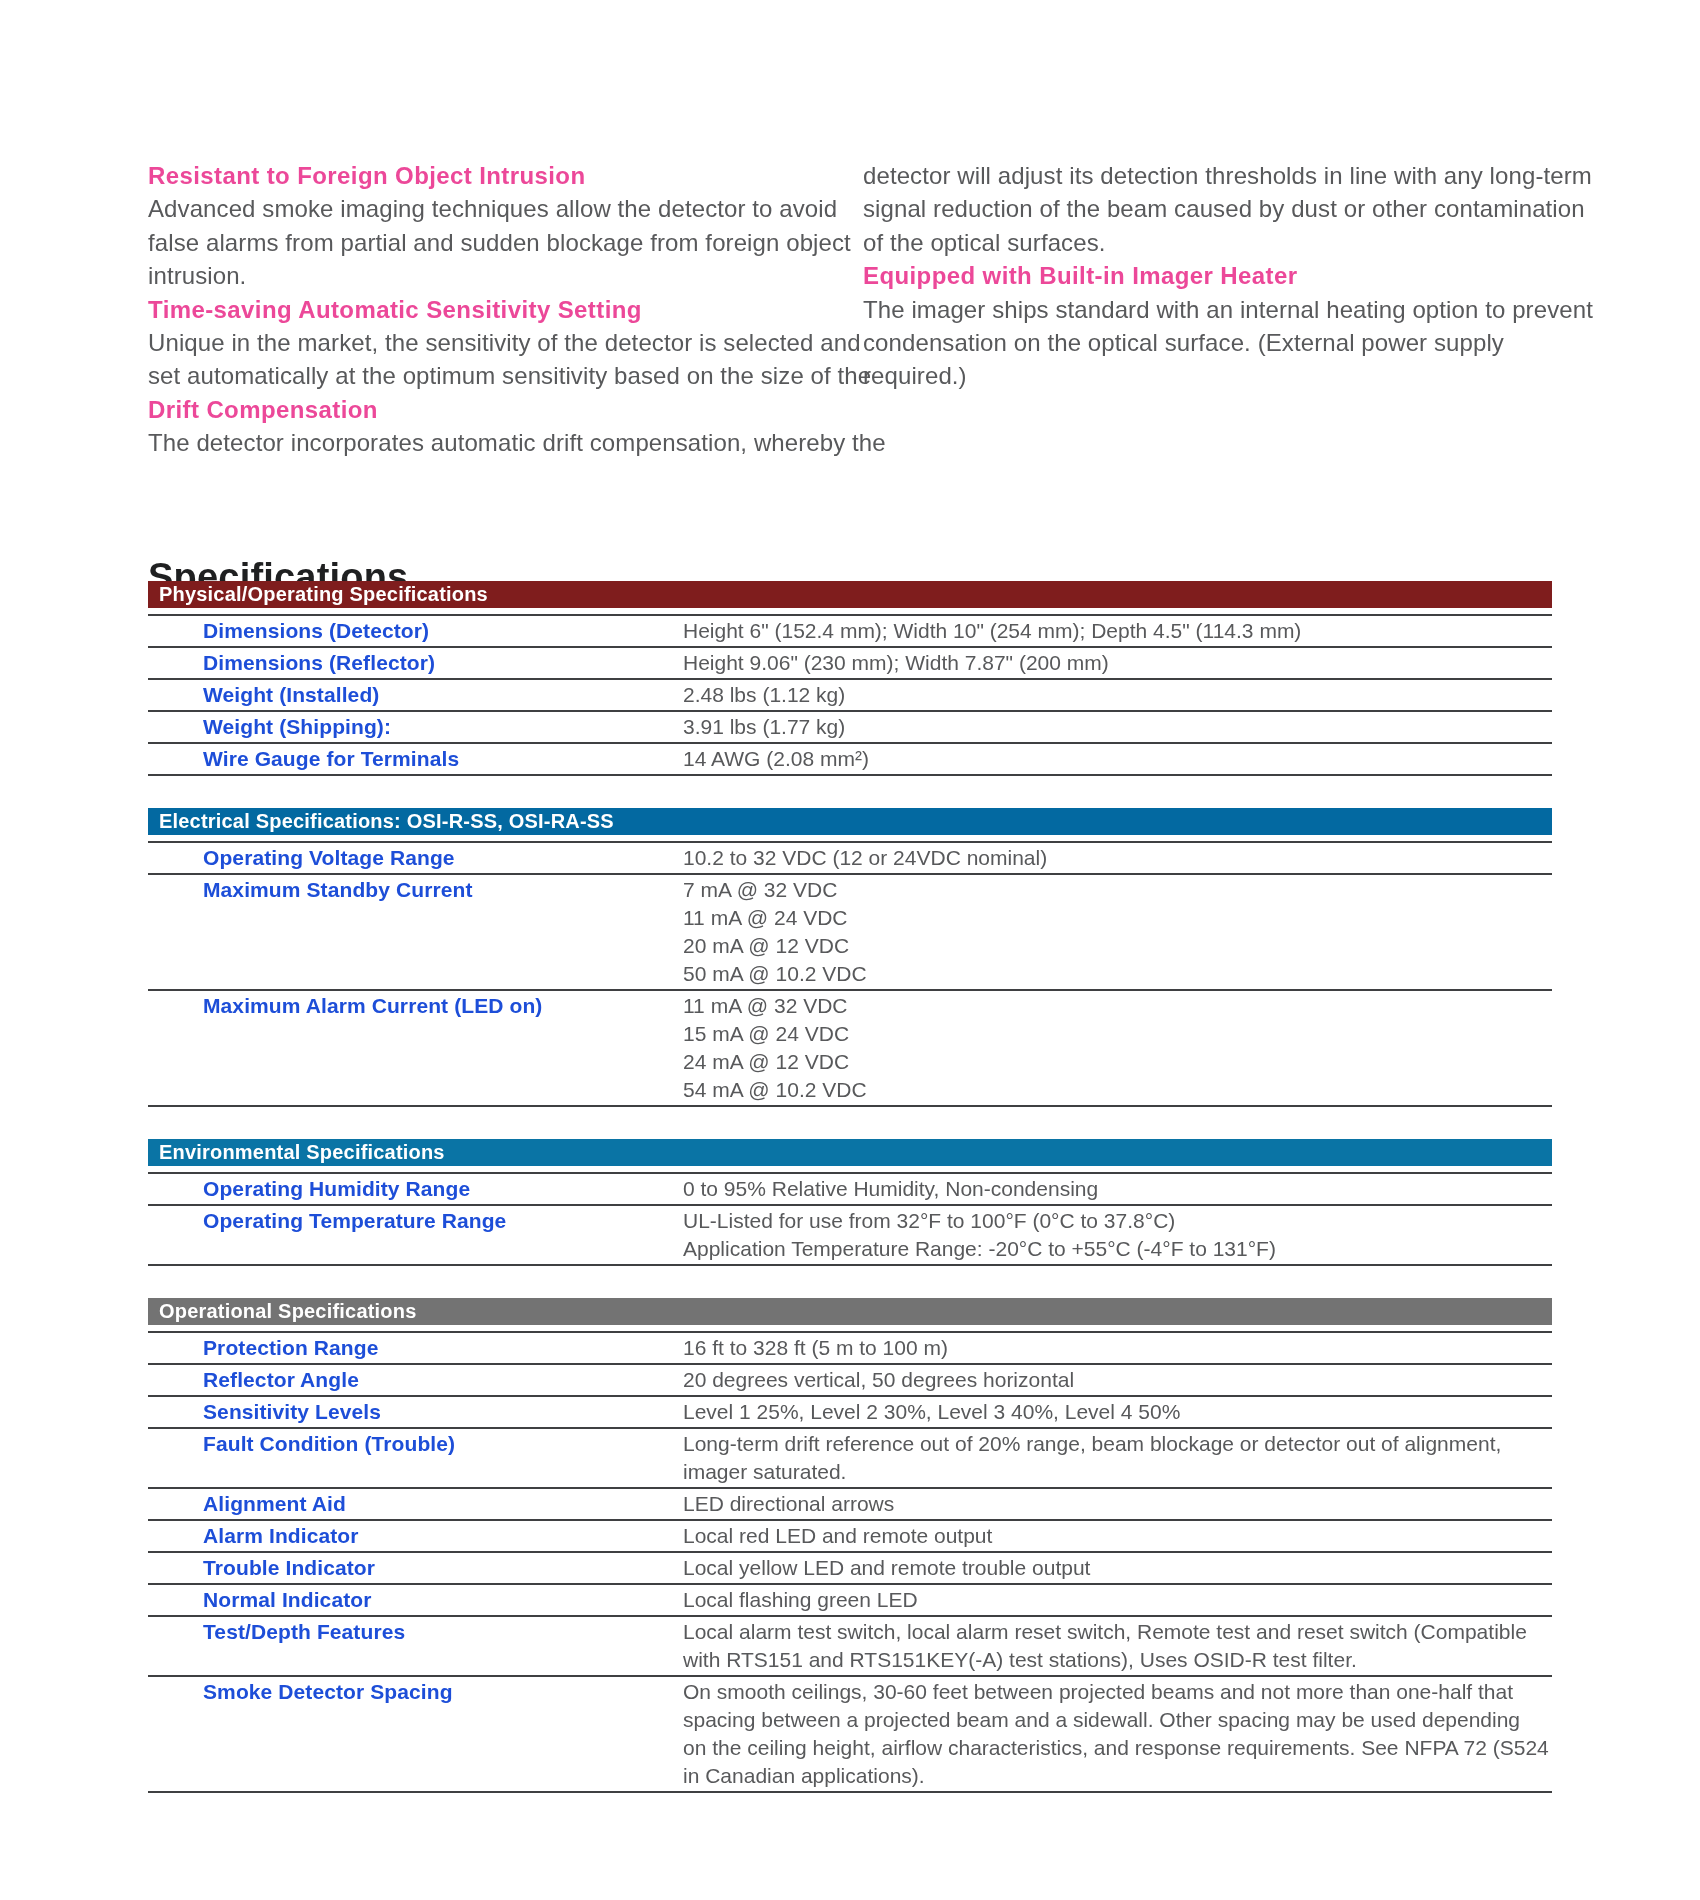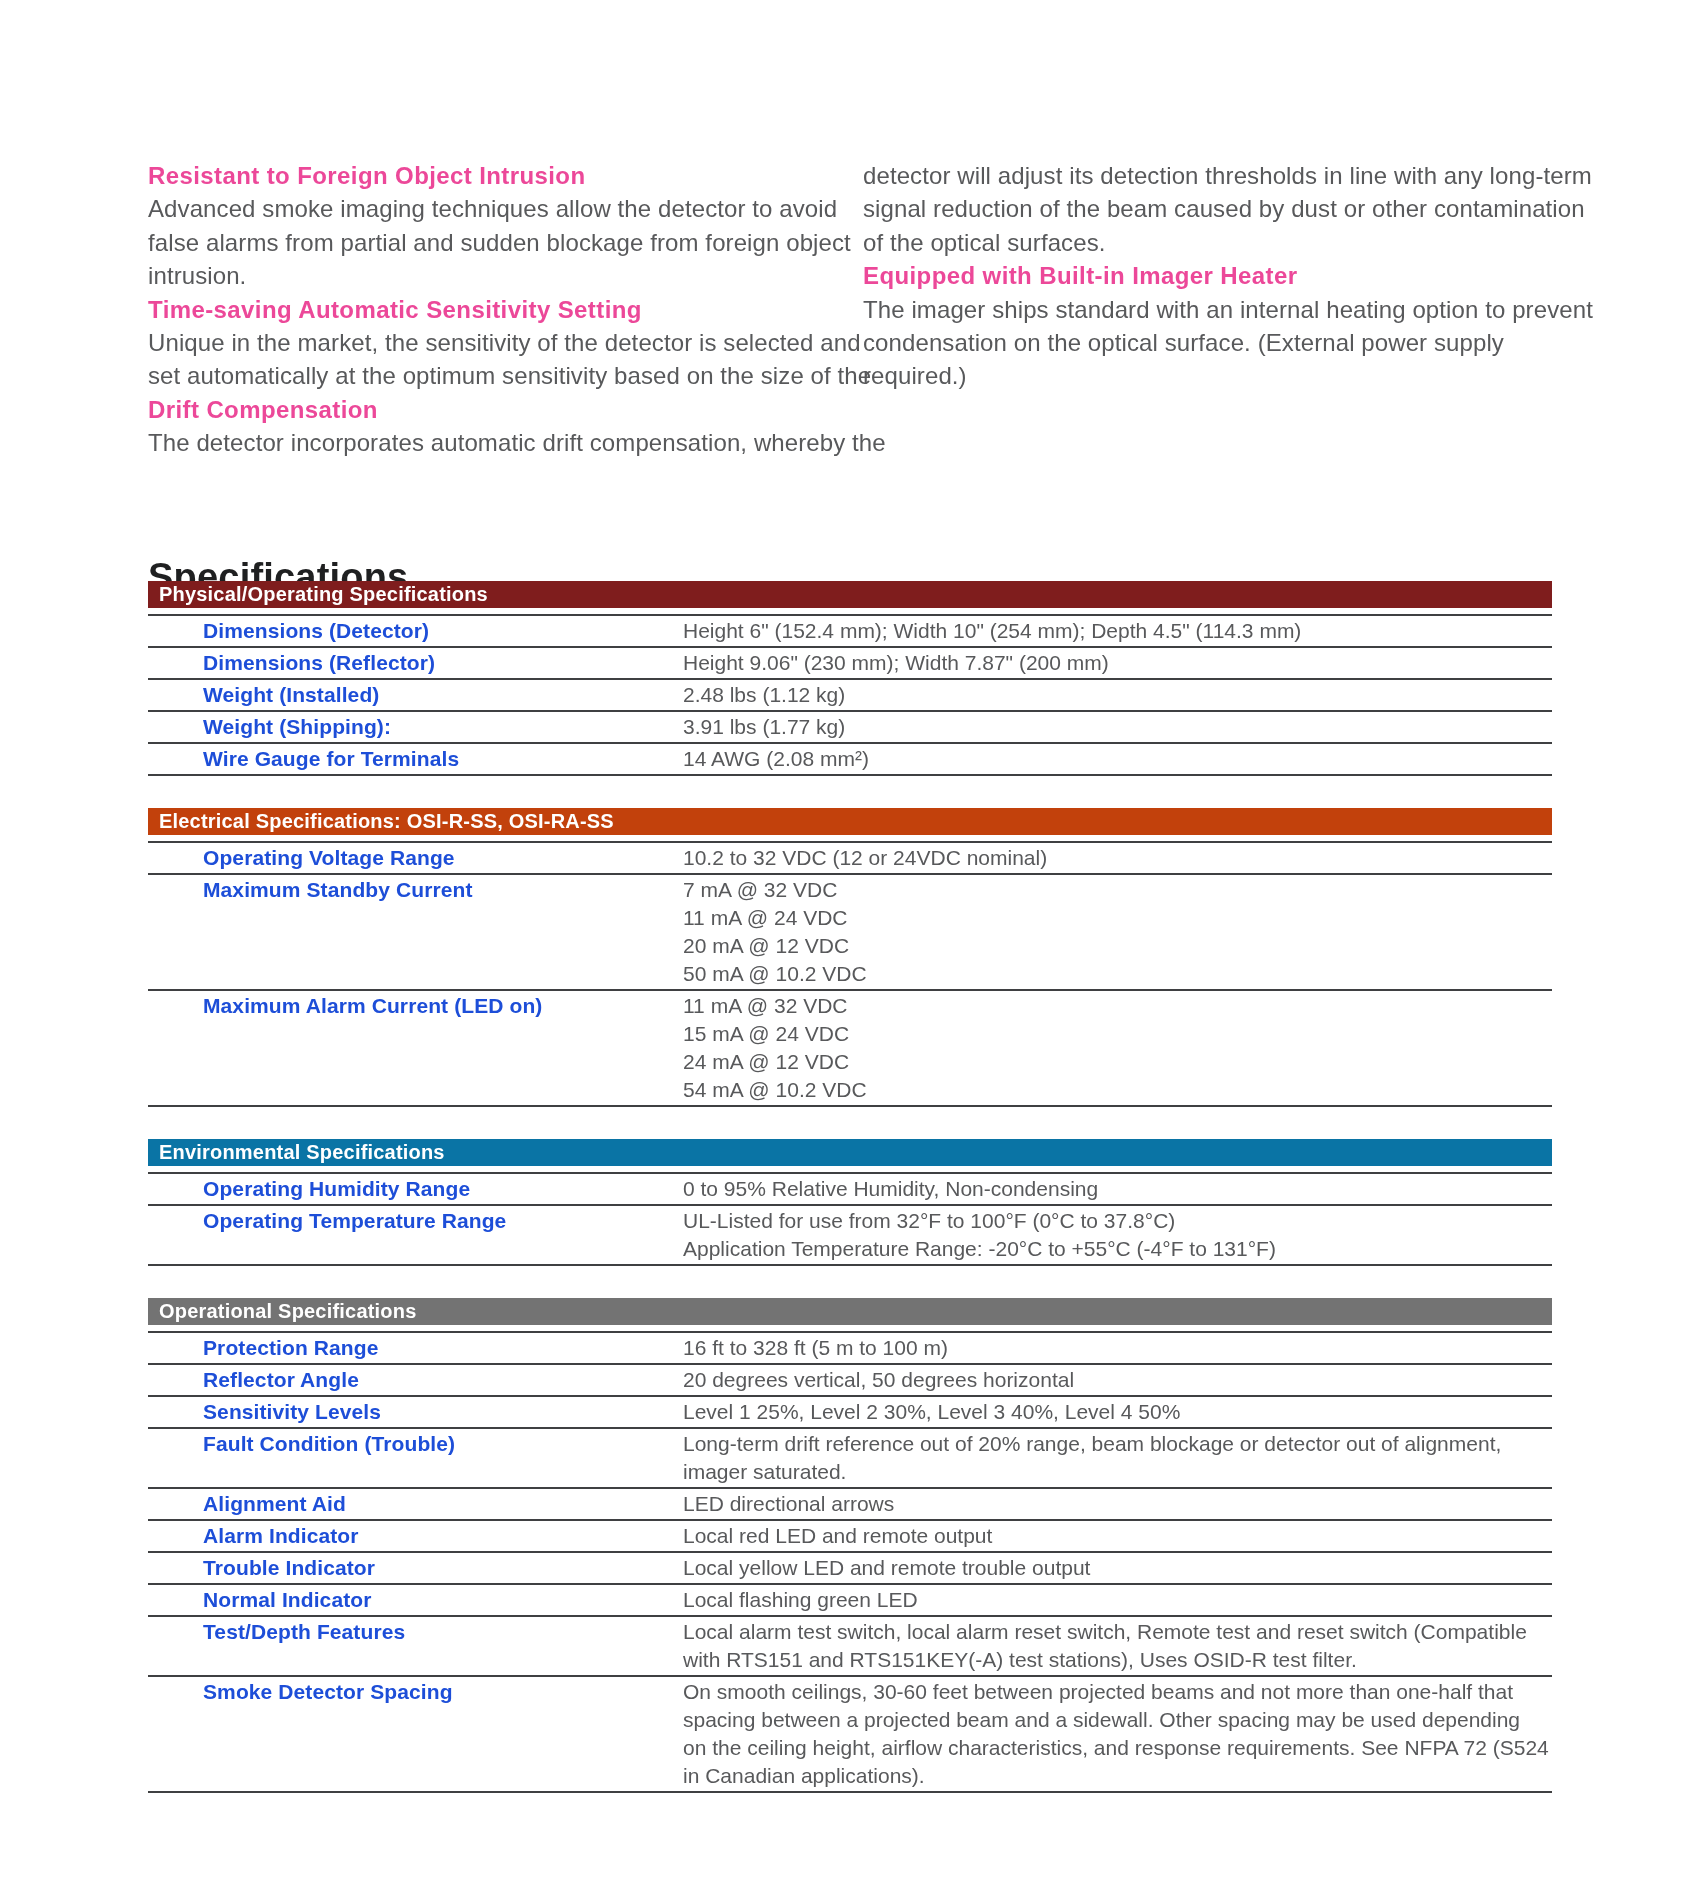--- a/index.html
+++ b/index.html
@@ -101,21 +101,21 @@
         </div>
       </div>
       <div class="spec-row">
         <div class="spec-label">Wire Gauge for Terminals</div>
         <div class="spec-value">
           <div class="value-line">14 AWG (2.08 mm²)</div>
         </div>
       </div>
     </section>
     <section class="spec-table">
-      <div class="table-header" style="background: #c2410c;">Electrical Specifications: OSI-R-SS, OSI-RA-SS</div>
+      <div class="table-header" style="background: #0369a1;">Electrical Specifications: OSI-R-SS, OSI-RA-SS</div>
       <div class="spec-row">
         <div class="spec-label">Operating Voltage Range</div>
         <div class="spec-value">
           <div class="value-line">10.2 to 32 VDC (12 or 24VDC nominal)</div>
         </div>
       </div>
       <div class="spec-row">
         <div class="spec-label">Maximum Standby Current</div>
         <div class="spec-value">
           <div class="value-line">7 mA @ 32 VDC</div>

